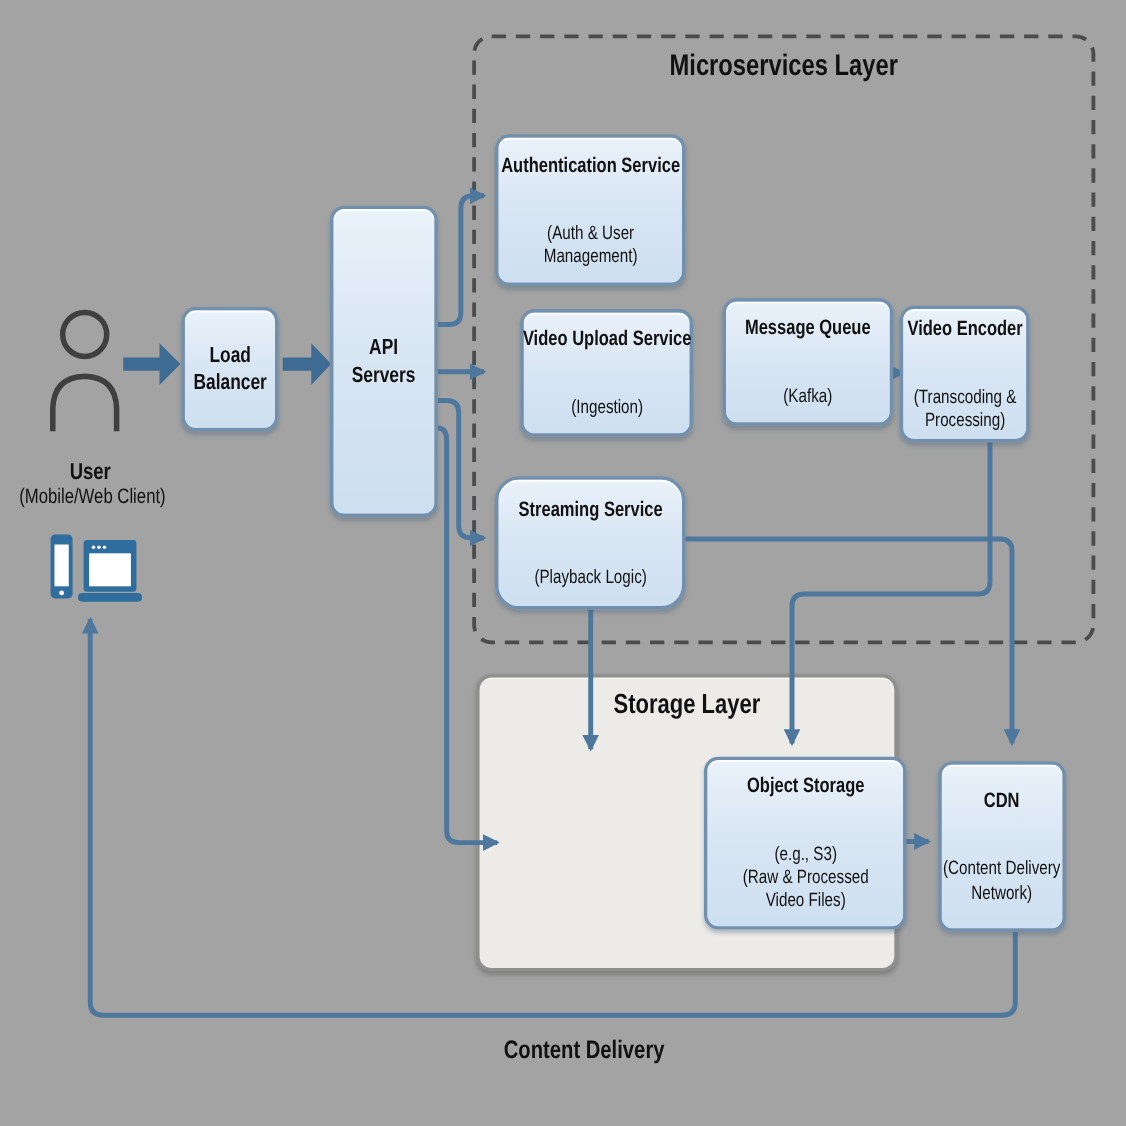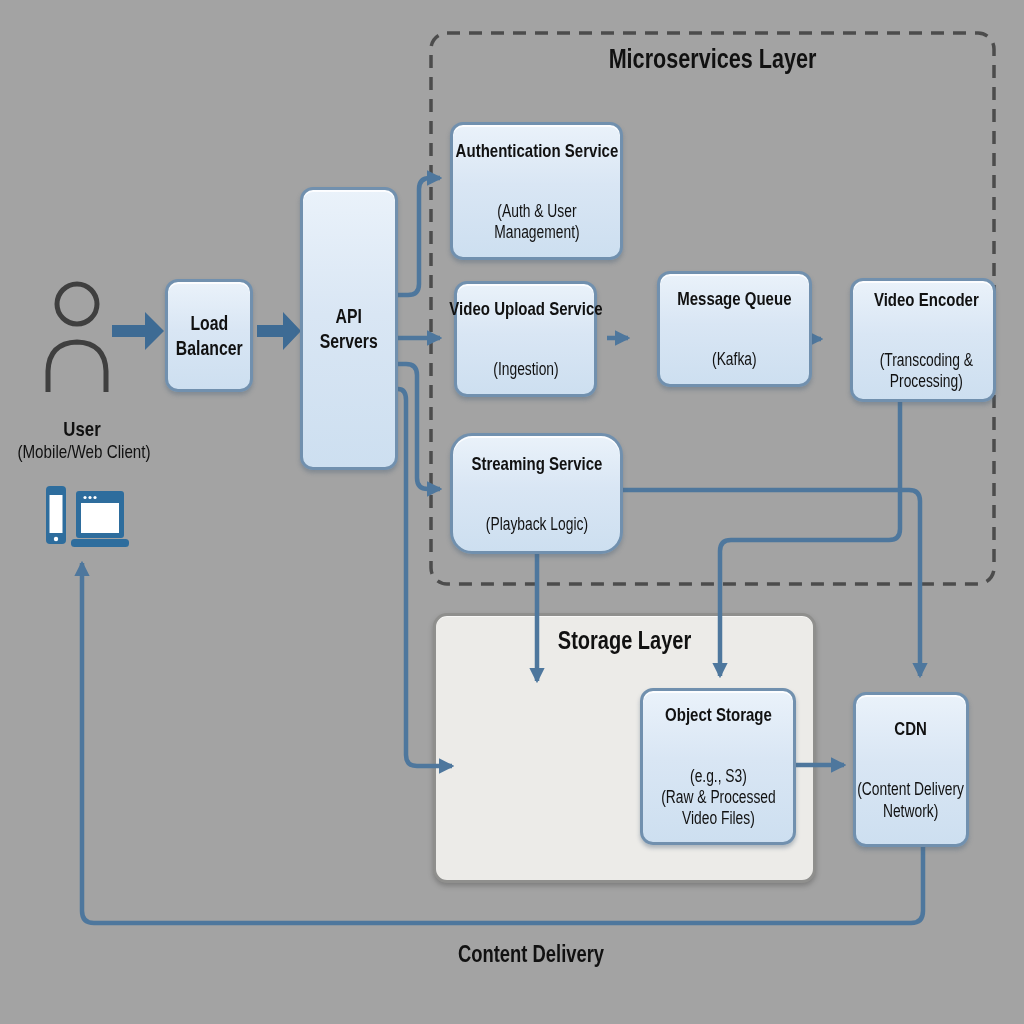--- a/index.html
+++ b/index.html
@@ -100,51 +100,51 @@
   </div>
 
   <div class="node" style="left:450px;top:108px;width:173px;height:138px;margin-top:14px;">
     <div class="ntext">
       <div class="node-title">Authentication Service</div>
       <div class="node-sub">(Auth &amp; User
 Management)</div>
     </div>
   </div>
 
-  <div class="node" style="left:454px;top:281px;width:143px;height:116px;">
+  <div class="node" style="left:473px;top:281px;width:157px;height:116px;">
     <div class="ntext">
       <div class="node-title">Video Upload Service</div>
       <div class="node-sub">(Ingestion)</div>
     </div>
   </div>
 
   <div class="node" style="left:637px;top:271px;width:155px;height:116px;margin-left:20px;">
     <div class="ntext">
       <div class="node-title">Message Queue</div>
       <div class="node-sub">(Kafka)</div>
     </div>
   </div>
 
-  <div class="node" style="left:850px;top:278px;width:146px;height:124px;justify-content:flex-end;">
+  <div class="node" style="left:818px;top:278px;width:118px;height:124px;">
     <div class="ntext">
       <div class="node-title">Video Encoder</div>
       <div class="node-sub">(Transcoding &amp;
 Processing)</div>
     </div>
   </div>
 
   <div class="node" style="left:450px;top:433px;width:173px;height:121px;border-radius:22px;">
     <div class="ntext">
       <div class="node-title">Streaming Service</div>
       <div class="node-sub">(Playback Logic)</div>
     </div>
   </div>
 
 
-  <div class="node" style="left:640px;top:688px;width:156px;height:157px;">
+  <div class="node" style="left:640px;top:688px;width:184px;height:157px;">
     <div class="ntext">
       <div class="node-title">Object Storage</div>
       <div class="node-sub">(e.g., S3)
 (Raw &amp; Processed
 Video Files)</div>
     </div>
   </div>
 
   <div class="node" style="left:853px;top:692px;width:116px;height:155px;">
     <div class="ntext">

